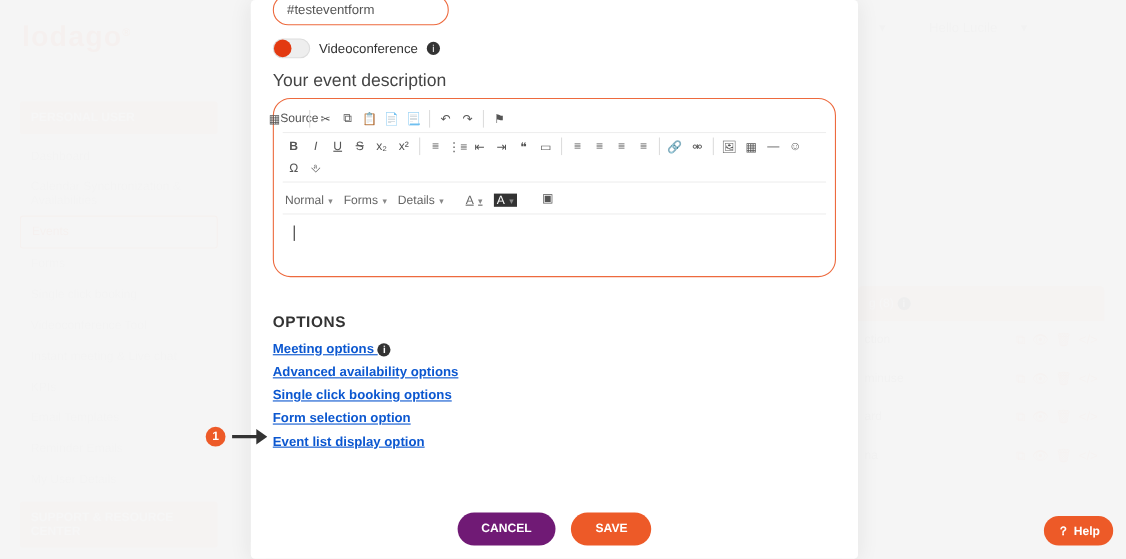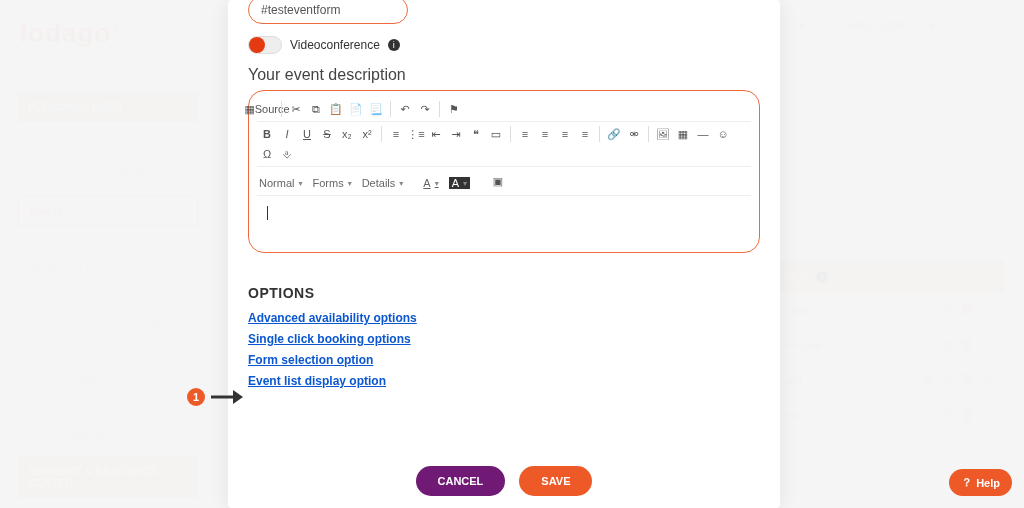--- a/index.html
+++ b/index.html
@@ -159,20 +159,21 @@
       <span class="sep"></span>
       <span class="dd" style="text-decoration:underline">A</span>
       <span class="dd" style="background:#333;color:#fff;padding:0 3px">A</span>
       <span class="sep"></span>
       <span class="tb-btn">▣</span>
     </div>
     <div class="editor-body"><span class="cursor"></span></div>
   </div>
 
   <div class="options-h">OPTIONS</div>
+  <a class="opt-link"><span>Meeting options</span> <span class="info">i</span></a>
   <a class="opt-link">Advanced availability options</a>
   <a class="opt-link">Single click booking options</a>
   <a class="opt-link">Form selection option</a>
   <a class="opt-link">Event list display option</a>
 
   <div class="modal-footer">
     <button class="btn btn-cancel">CANCEL</button>
     <button class="btn btn-save">SAVE</button>
   </div>
 </div>

